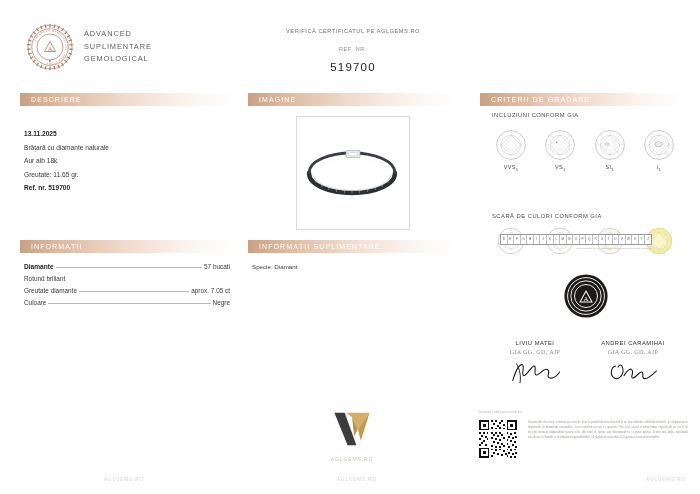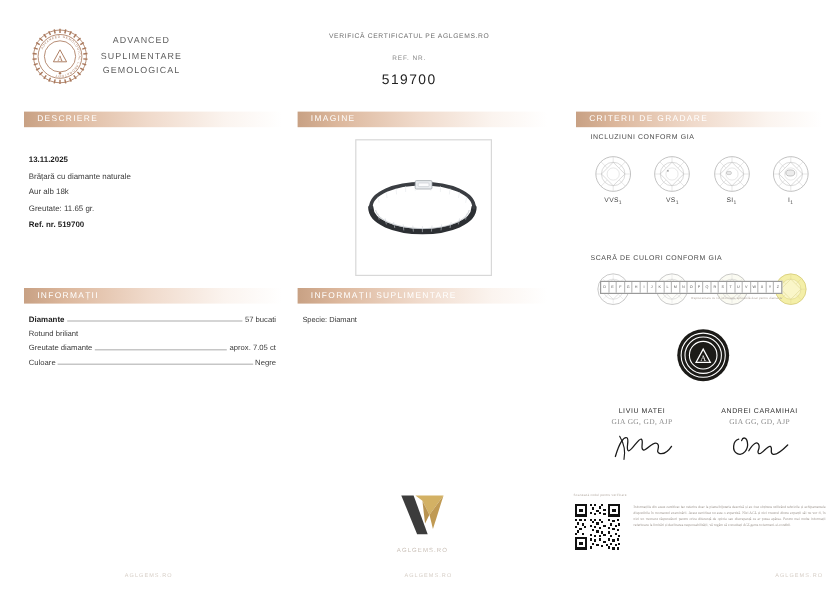--- a/index.html
+++ b/index.html
@@ -11,23 +11,23 @@
     overflow:hidden;
     position:relative;
   }
   .cert{position:absolute;inset:0;}
 
   
   .logo-wrap{position:absolute;left:25px;top:22px;display:flex;align-items:center;gap:9px;}
   .seal{width:50px;height:50px;position:relative;}
   .seal svg{display:block;}
   .lab-name{font-size:7.4px;letter-spacing:.9px;line-height:1.72;color:#5b5b5b;}
-  .lab-name div{white-space:nowrap;text-align:center;}
-
-  .head-center{position:absolute;left:236px;top:28px;width:210px;text-align:center;}
+  .lab-name div{white-space:nowrap;}
+
+  .head-center{position:absolute;left:248px;top:28px;width:210px;text-align:center;}
   .verify-line{font-size:5.6px;letter-spacing:.55px;color:#6d6d6d;}
   .ref-lbl{font-size:5.4px;letter-spacing:.7px;color:#8a8a8a;margin-top:12px;}
   .ref-no{font-size:11.5px;letter-spacing:1.2px;color:#222;margin-top:9px;}
 
   
   .bar{
     height:13px;line-height:13px;
     background:linear-gradient(to right,#c8a184 0%,#dcb79c 16%,#f0dacb 48%,#fbf4ef 78%,#ffffff 100%);
     color:#ffffff;font-size:7px;letter-spacing:1.1px;
     padding-left:11px;box-sizing:border-box;

